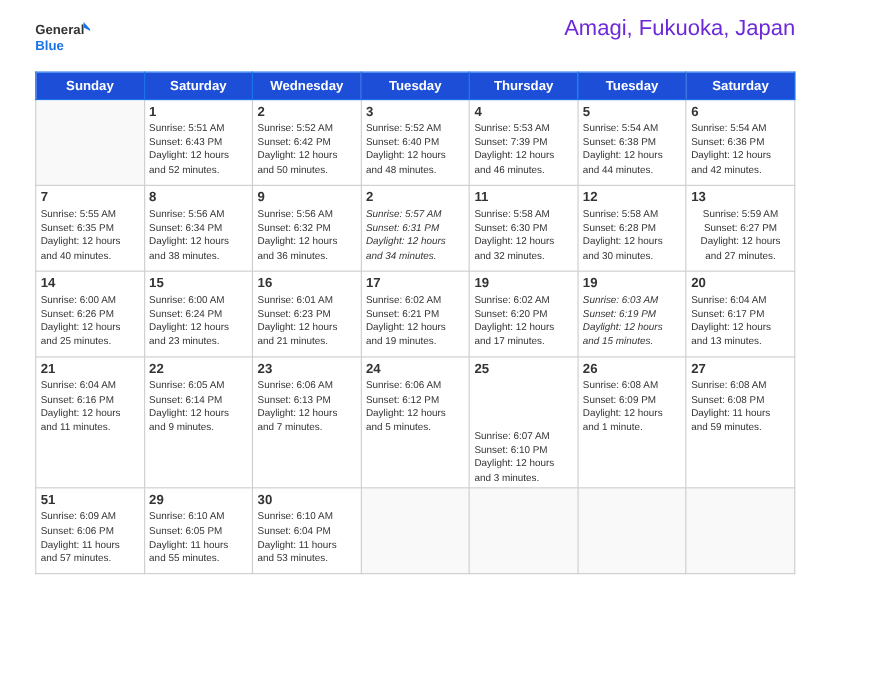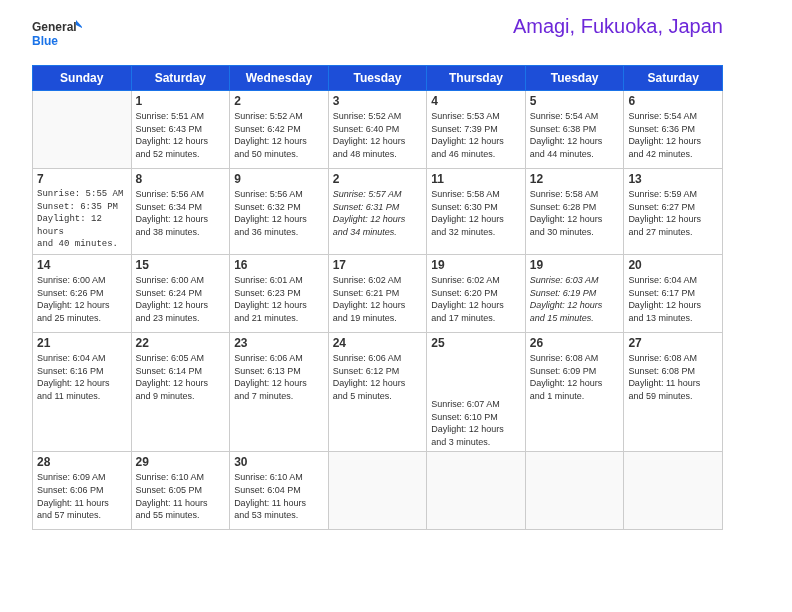--- a/index.html
+++ b/index.html
@@ -148,21 +148,21 @@
             <span class="day-num">6</span>
             <div class="cell-text" style="white-space: pre-line;">Sunrise: 5:54 AM
 Sunset: 6:36 PM
 Daylight: 12 hours
 and 42 minutes.</div>
           </td>
         </tr>
         <tr>
           <td>
             <span class="day-num">7</span>
-            <div class="cell-text" style="white-space: pre-line; font-family: Liberation Mono, monospace;">Sunrise: 5:55 AM
+            <div class="cell-text" style="white-space: pre-line;">Sunrise: 5:55 AM
 Sunset: 6:35 PM
 Daylight: 12 hours
 and 40 minutes.</div>
           </td>
           <td>
             <span class="day-num">8</span>
             <div class="cell-text" style="white-space: pre-line;">Sunrise: 5:56 AM
 Sunset: 6:34 PM
 Daylight: 12 hours
 and 38 minutes.</div>
@@ -190,21 +190,21 @@
           </td>
           <td>
             <span class="day-num">12</span>
             <div class="cell-text" style="white-space: pre-line;">Sunrise: 5:58 AM
 Sunset: 6:28 PM
 Daylight: 12 hours
 and 30 minutes.</div>
           </td>
           <td>
             <span class="day-num">13</span>
-            <div class="cell-text" style="white-space: pre-line;">Sunrise: 5:59 AM
+            <div class="cell-text" style="white-space: pre-line; text-align: center;">Sunrise: 5:59 AM
 Sunset: 6:27 PM
 Daylight: 12 hours
 and 27 minutes.</div>
           </td>
         </tr>
         <tr>
           <td>
             <span class="day-num">14</span>
             <div class="cell-text" style="white-space: pre-line;">Sunrise: 6:00 AM
 Sunset: 6:26 PM
@@ -300,21 +300,21 @@
           <td>
             <span class="day-num">27</span>
             <div class="cell-text" style="white-space: pre-line;">Sunrise: 6:08 AM
 Sunset: 6:08 PM
 Daylight: 11 hours
 and 59 minutes.</div>
           </td>
         </tr>
         <tr>
           <td>
-            <span class="day-num">28</span>
+            <span class="day-num">51</span>
             <div class="cell-text" style="white-space: pre-line;">Sunrise: 6:09 AM
 Sunset: 6:06 PM
 Daylight: 11 hours
 and 57 minutes.</div>
           </td>
           <td>
             <span class="day-num">29</span>
             <div class="cell-text" style="white-space: pre-line;">Sunrise: 6:10 AM
 Sunset: 6:05 PM
 Daylight: 11 hours

